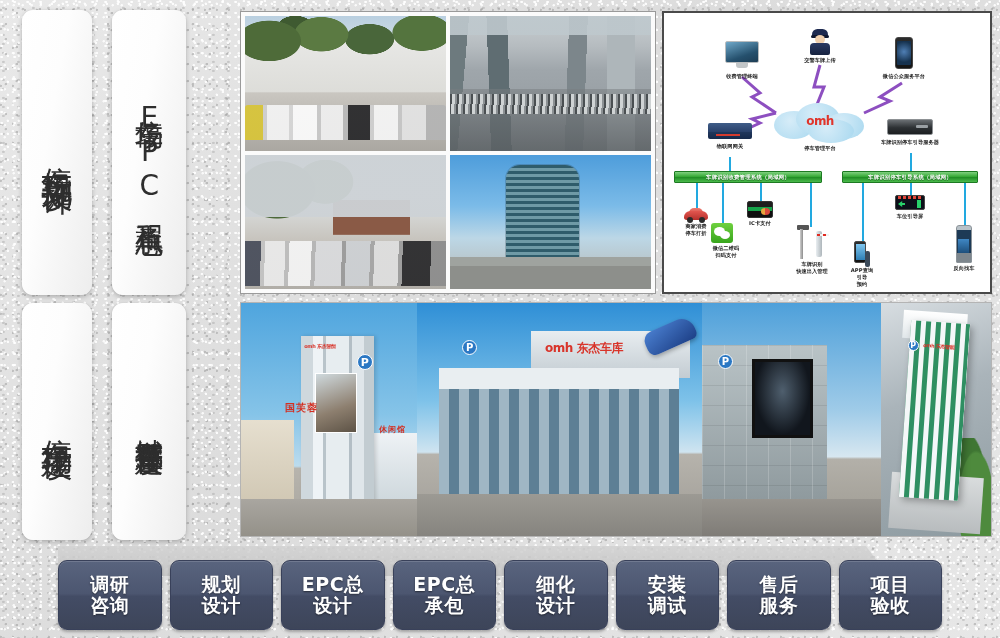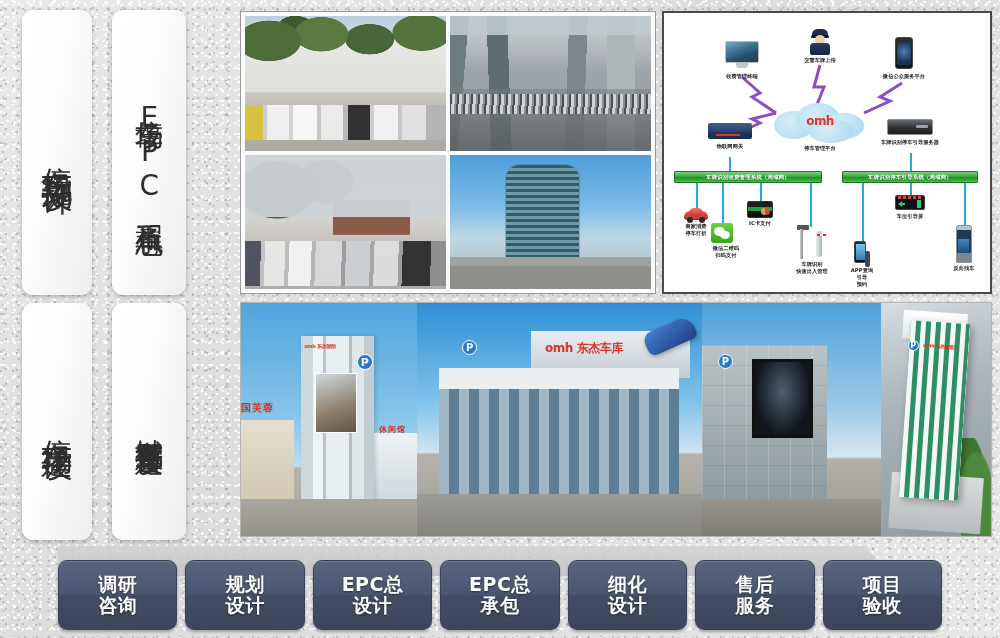--- a/index.html
+++ b/index.html
@@ -445,20 +445,21 @@
     display:flex; align-items:center; justify-content:center;
     border:1.5px solid #fff;
   }
   #rnd-a .brand {
     position:absolute; left:36%; top:17%;
     font-size:5px; font-weight:700; color:#d8342a; letter-spacing:-.3px;
   }
   #rnd-a .redsign1 {
     position:absolute; left:0; top:42%; font-size:10px; font-weight:700; color:#d32f22;
     letter-spacing:1px;
+    padding-left:44px;
   }
   #rnd-a .redsign2 {
     position:absolute; right:6%; top:52%; font-size:8px; font-weight:700; color:#d32f22;
     letter-spacing:1px;
   }
   #rnd-a .lowbldg {
     position:absolute; left:0; top:50%; width:30%; height:38%;
     background: linear-gradient(180deg,#e6dfcf,#cfc6b2);
   }
   #rnd-a .lowbldg2 {
@@ -806,19 +807,21 @@
     <div class="step">调研
 咨询</div>
     <div class="step">规划
 设计</div>
     <div class="step">EPC总
 设计</div>
     <div class="step">EPC总
 承包</div>
     <div class="step">细化
 设计</div>
+    <div class="step">安装
+调试</div>
     <div class="step">售后
 服务</div>
     <div class="step">项目
 验收</div>
   </div>
 
 </div>
 
 </body></html>

